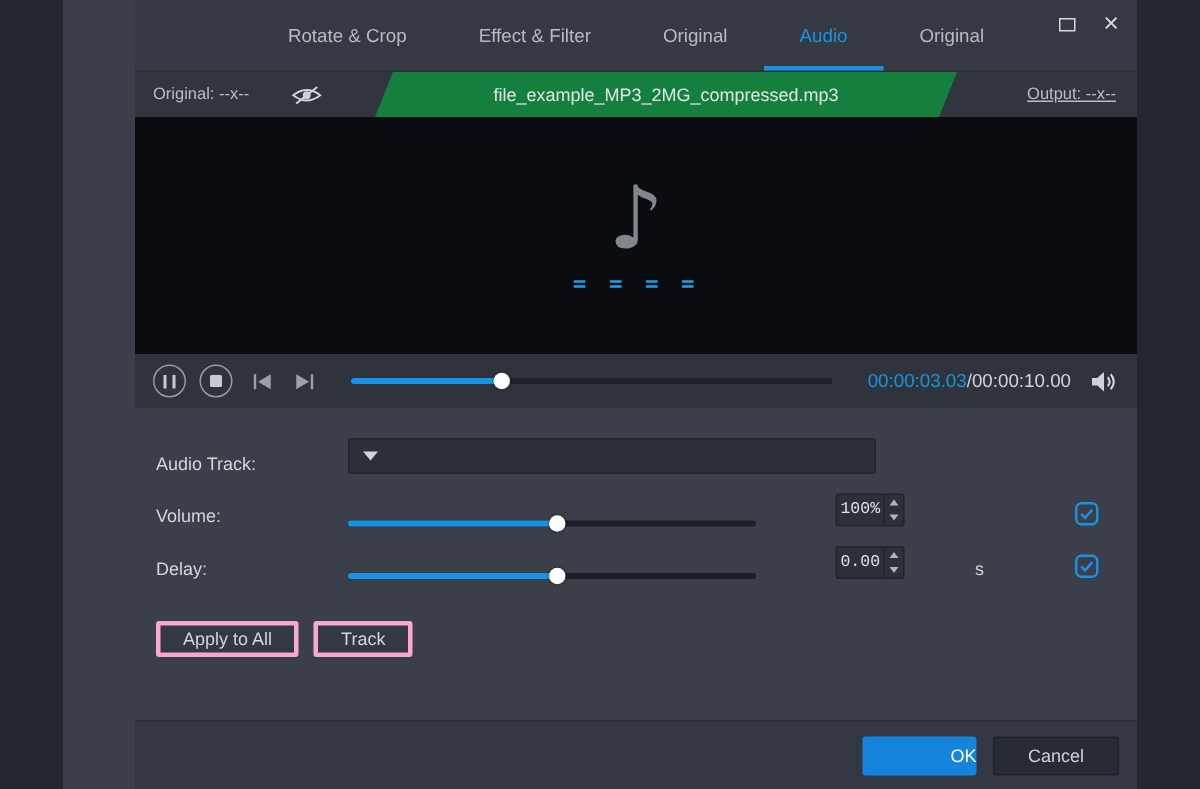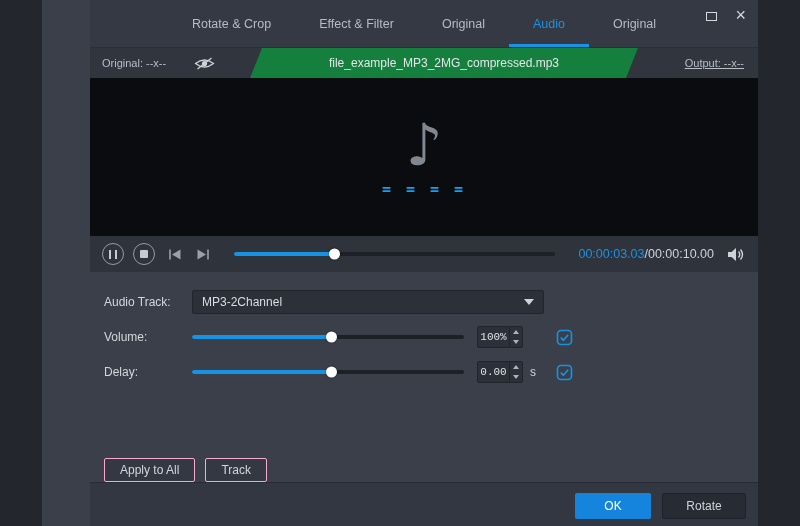--- a/index.html
+++ b/index.html
@@ -37,40 +37,40 @@
   .track { height:4px; background:#1d2127; border-radius:2px; position:relative; }
   .fill { height:100%; background:#1793e6; border-radius:2px; position:relative; }
   .handle { position:absolute; right:-6px; top:50%; transform:translateY(-50%); width:11px; height:11px; border-radius:50%; background:#ffffff; box-shadow:0 0 2px rgba(0,0,0,.6); cursor:pointer; }
   .time { font-size:12.5px; white-space:nowrap; flex-shrink:0; }
   .time .cur { color:#1793e6; }
   .time .tot { color:#cfd2d8; }
   .speaker { display:flex; align-items:center; margin-left:4px; cursor:pointer; flex-shrink:0; }
 
   
   .panel { flex:1; background:#3a3f49; padding:16px 14px 0 14px; }
-  .row { display:flex; align-items:center; height:28px; margin-bottom:7px; }
+  .row { display:flex; align-items:flex-end; height:28px; margin-bottom:7px;gap:40px; }
   .lbl { width:88px; color:#d3d6db; font-size:12px; flex-shrink:0; }
   .dropdown { width:352px; height:24px; background:#2b3039; border:1px solid #20242b; border-radius:2px; display:flex; align-items:center; padding:0 9px; cursor:pointer; color:#dadde2; }
   .dropdown .dd-text { flex:1; font-size:12px; }
   .dd-arrow { width:0; height:0; border-left:5px solid transparent; border-right:5px solid transparent; border-top:6px solid #d0d3d8; }
   .slider { width:272px; margin-right:13px; cursor:pointer; }
   .numbox { width:46px; height:22px; background:#2b3039; border:1px solid #20242b; border-radius:2px; display:flex; overflow:hidden; }
   .numbox input { flex:1; min-width:0; background:transparent; border:none; outline:none; color:#e0e2e6; font-size:11px; text-align:center; font-family:Liberation Mono, monospace; }
   .spin { width:13px; border-left:1px solid #20242b; display:flex; flex-direction:column; }
   .spin > div { flex:1; display:flex; align-items:center; justify-content:center; cursor:pointer; }
   .spin .up::after { content:""; border-left:3px solid transparent; border-right:3px solid transparent; border-bottom:4px solid #aeb3bb; }
   .spin .down::after { content:""; border-left:3px solid transparent; border-right:3px solid transparent; border-top:4px solid #aeb3bb; }
   .unit { width:16px; margin-left:7px; color:#d3d6db; }
   .chk { margin-left:10px; display:flex; align-items:center; cursor:pointer; }
   .btnrow { margin-top:28px; display:flex; gap:10px; }
-  .flat-btn { height:24px; padding:0 15px; background:#333843; border:1px solid #f9a8d4; border-radius:2px; color:#d3d6db; font-size:12px; display:flex; align-items:center; cursor:pointer;margin-top:44px; }
+  .flat-btn { height:24px; padding:0 15px; background:#333843; border:3px solid #f9a8d4; border-radius:2px; color:#d3d6db; font-size:12px; display:flex; align-items:center; cursor:pointer; }
 
   
   .footer { height:46px; background:#323742; border-top:1px solid #272b33; display:flex; align-items:center; justify-content:flex-end; gap:11px; padding:0 12px; flex-shrink:0; }
-  .btn-ok { width:76px; height:26px; background:#1584dc; color:#ffffff; border:none; border-radius:2px; font-size:12px; cursor:pointer; font-family:inherit; }
+  .btn-ok { width:76px; height:26px; background:#1584dc; color:#ffffff; border:none; border-radius:2px; font-size:12px; cursor:pointer; font-family:inherit;text-align:right; }
   .btn-cancel { width:84px; height:26px; background:#262b34; color:#cfd2d8; border:1px solid #1e222a; border-radius:2px; font-size:12px; cursor:pointer; font-family:inherit; }
 </style>
 </head>
 <body>
 
 <div class="app">
 
   <header class="tabbar">
     <div class="tab">Rotate &amp; Crop</div>
     <div class="tab">Effect &amp; Filter</div>
@@ -141,21 +141,20 @@
         <path d="M13.5 2.5 Q17.5 7.5 13.5 12.5" fill="none" stroke="#cfd2d8" stroke-width="1.4"></path>
       </svg>
     </div>
   </div>
 
   <div class="panel">
 
     <div class="row">
       <span class="lbl">Audio Track:</span>
       <div class="dropdown">
-        <span class="dd-text">MP3-2Channel</span>
         <span class="dd-arrow"></span>
       </div>
     </div>
 
     <div class="row">
       <span class="lbl">Volume:</span>
       <div class="slider">
         <div class="track">
           <div class="fill" style="width: 51%;">
             <span class="handle"></span>
@@ -205,16 +204,16 @@
 
     <div class="btnrow">
       <div class="flat-btn">Apply to All</div>
       <div class="flat-btn">Track</div>
     </div>
 
   </div>
 
   <footer class="footer">
     <button class="btn-ok">OK</button>
-    <button class="btn-cancel">Rotate</button>
+    <button class="btn-cancel">Cancel</button>
   </footer>
 
 </div>
 
 </body></html>

